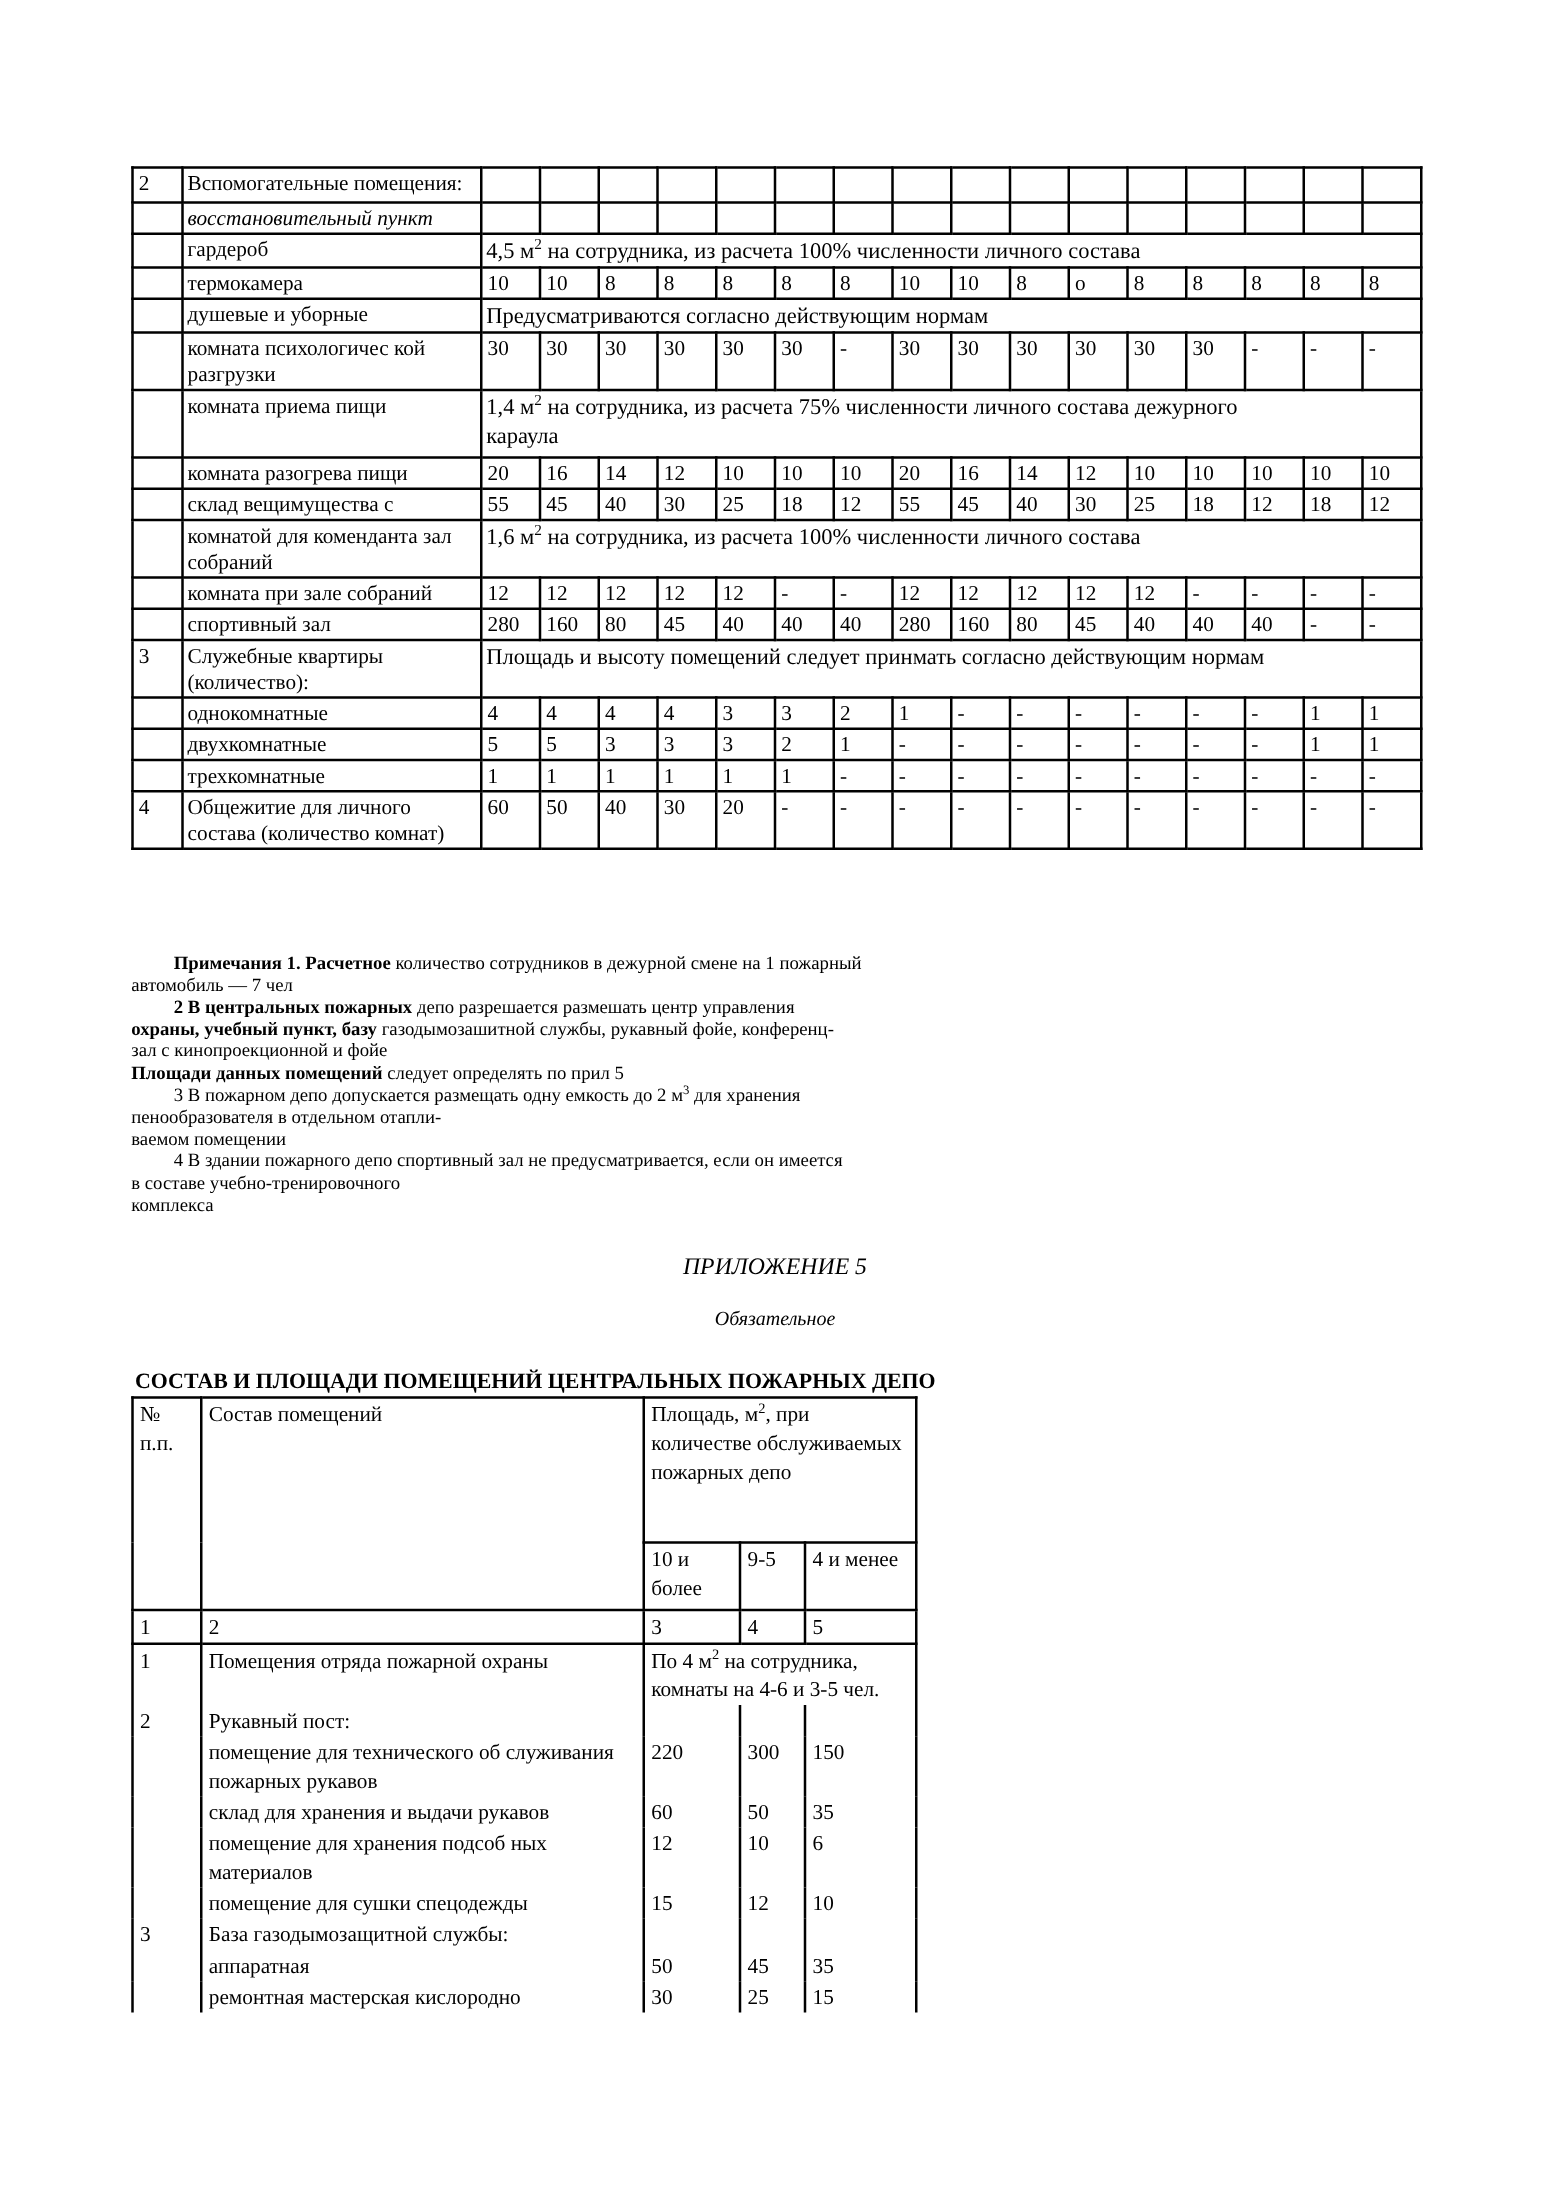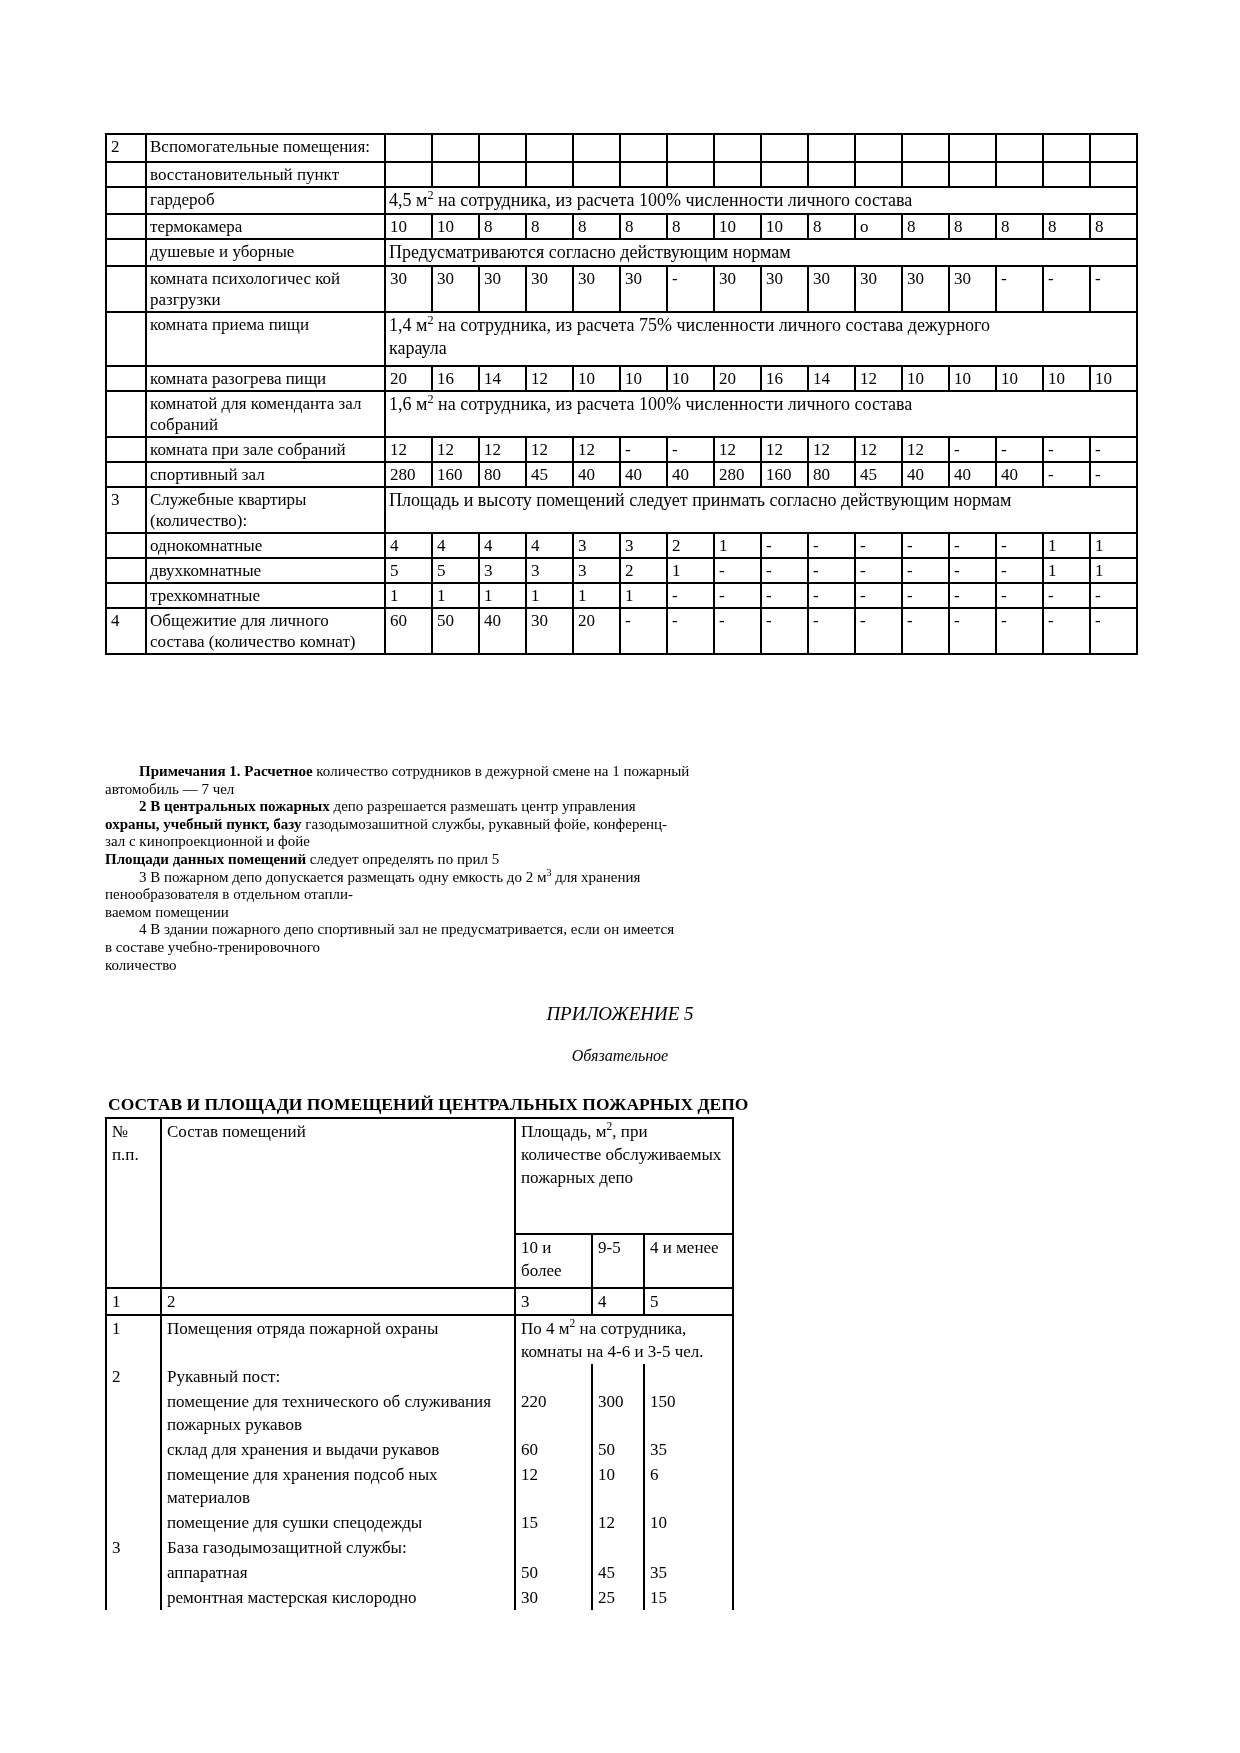--- a/index.html
+++ b/index.html
@@ -90,21 +90,21 @@
           <td class="val"></td>
           <td class="val"></td>
           <td class="val"></td>
           <td class="val"></td>
           <td class="val"></td>
           <td class="val"></td>
           <td class="val"></td>
           <td class="val"></td>
           <td class="val"></td>
         </tr>
-        <tr style="height: 25px;">
+        <tr style="height: 25px; font-style: italic;">
           <td class="num"></td>
           <td class="label">восстановительный пункт</td>
           <td class="val"></td>
           <td class="val"></td>
           <td class="val"></td>
           <td class="val"></td>
           <td class="val"></td>
           <td class="val"></td>
           <td class="val"></td>
           <td class="val"></td>
@@ -186,20 +186,40 @@
           <td class="val">10</td>
           <td class="val">20</td>
           <td class="val">16</td>
           <td class="val">14</td>
           <td class="val">12</td>
           <td class="val">10</td>
           <td class="val">10</td>
           <td class="val">10</td>
           <td class="val">10</td>
           <td class="val">10</td>
+        </tr>
+        <tr>
+          <td class="num"></td>
+          <td class="label">склад вещимущества с</td>
+          <td class="val">55</td>
+          <td class="val">45</td>
+          <td class="val">40</td>
+          <td class="val">30</td>
+          <td class="val">25</td>
+          <td class="val">18</td>
+          <td class="val">12</td>
+          <td class="val">55</td>
+          <td class="val">45</td>
+          <td class="val">40</td>
+          <td class="val">30</td>
+          <td class="val">25</td>
+          <td class="val">18</td>
+          <td class="val">12</td>
+          <td class="val">18</td>
+          <td class="val">12</td>
         </tr>
         <tr>
           <td class="num"></td>
           <td class="label">комнатой для коменданта зал
 собраний</td>
           <td class="span-cell" colspan="16">1,6 м<sup>2</sup> на сотрудника, из расчета 100% численности личного состава</td>
         </tr>
         <tr>
           <td class="num"></td>
           <td class="label">комната при зале собраний</td>
@@ -335,21 +355,21 @@
       <div class="note-line"><span>автомобиль — 7 чел</span></div>
       <div class="note-line indent"><b>2 В центральных пожарных</b><span> депо разрешается размешать центр управления</span></div>
       <div class="note-line"><b>охраны, учебный пункт, базу</b><span> газодымозашитной службы, рукавный фойе, конференц-</span></div>
       <div class="note-line"><span>зал с кинопроекционной и фойе</span></div>
       <div class="note-line"><b>Площади данных помещений</b><span> следует определять по прил 5</span></div>
       <div class="note-line indent"><span>3 В пожарном депо допускается размещать одну емкость до 2 м<sup>3</sup> для хранения</span></div>
       <div class="note-line"><span>пенообразователя в отдельном отапли-</span></div>
       <div class="note-line"><span>ваемом помещении</span></div>
       <div class="note-line indent"><span>4 В здании пожарного депо спортивный зал не предусматривается, если он имеется</span></div>
       <div class="note-line"><span>в составе учебно-тренировочного</span></div>
-      <div class="note-line"><span>количество</span></div>
+      <div class="note-line"><span>комплекса</span></div>
     </div>
 
   <div id="app-title">ПРИЛОЖЕНИЕ 5</div>
   <div id="app-sub">Обязательное</div>
 
   <div id="t2-title">СОСТАВ И ПЛОЩАДИ ПОМЕЩЕНИЙ ЦЕНТРАЛЬНЫХ ПОЖАРНЫХ ДЕПО</div>
 
   <table id="table2">
     <colgroup>
       <col style="width:55px">

